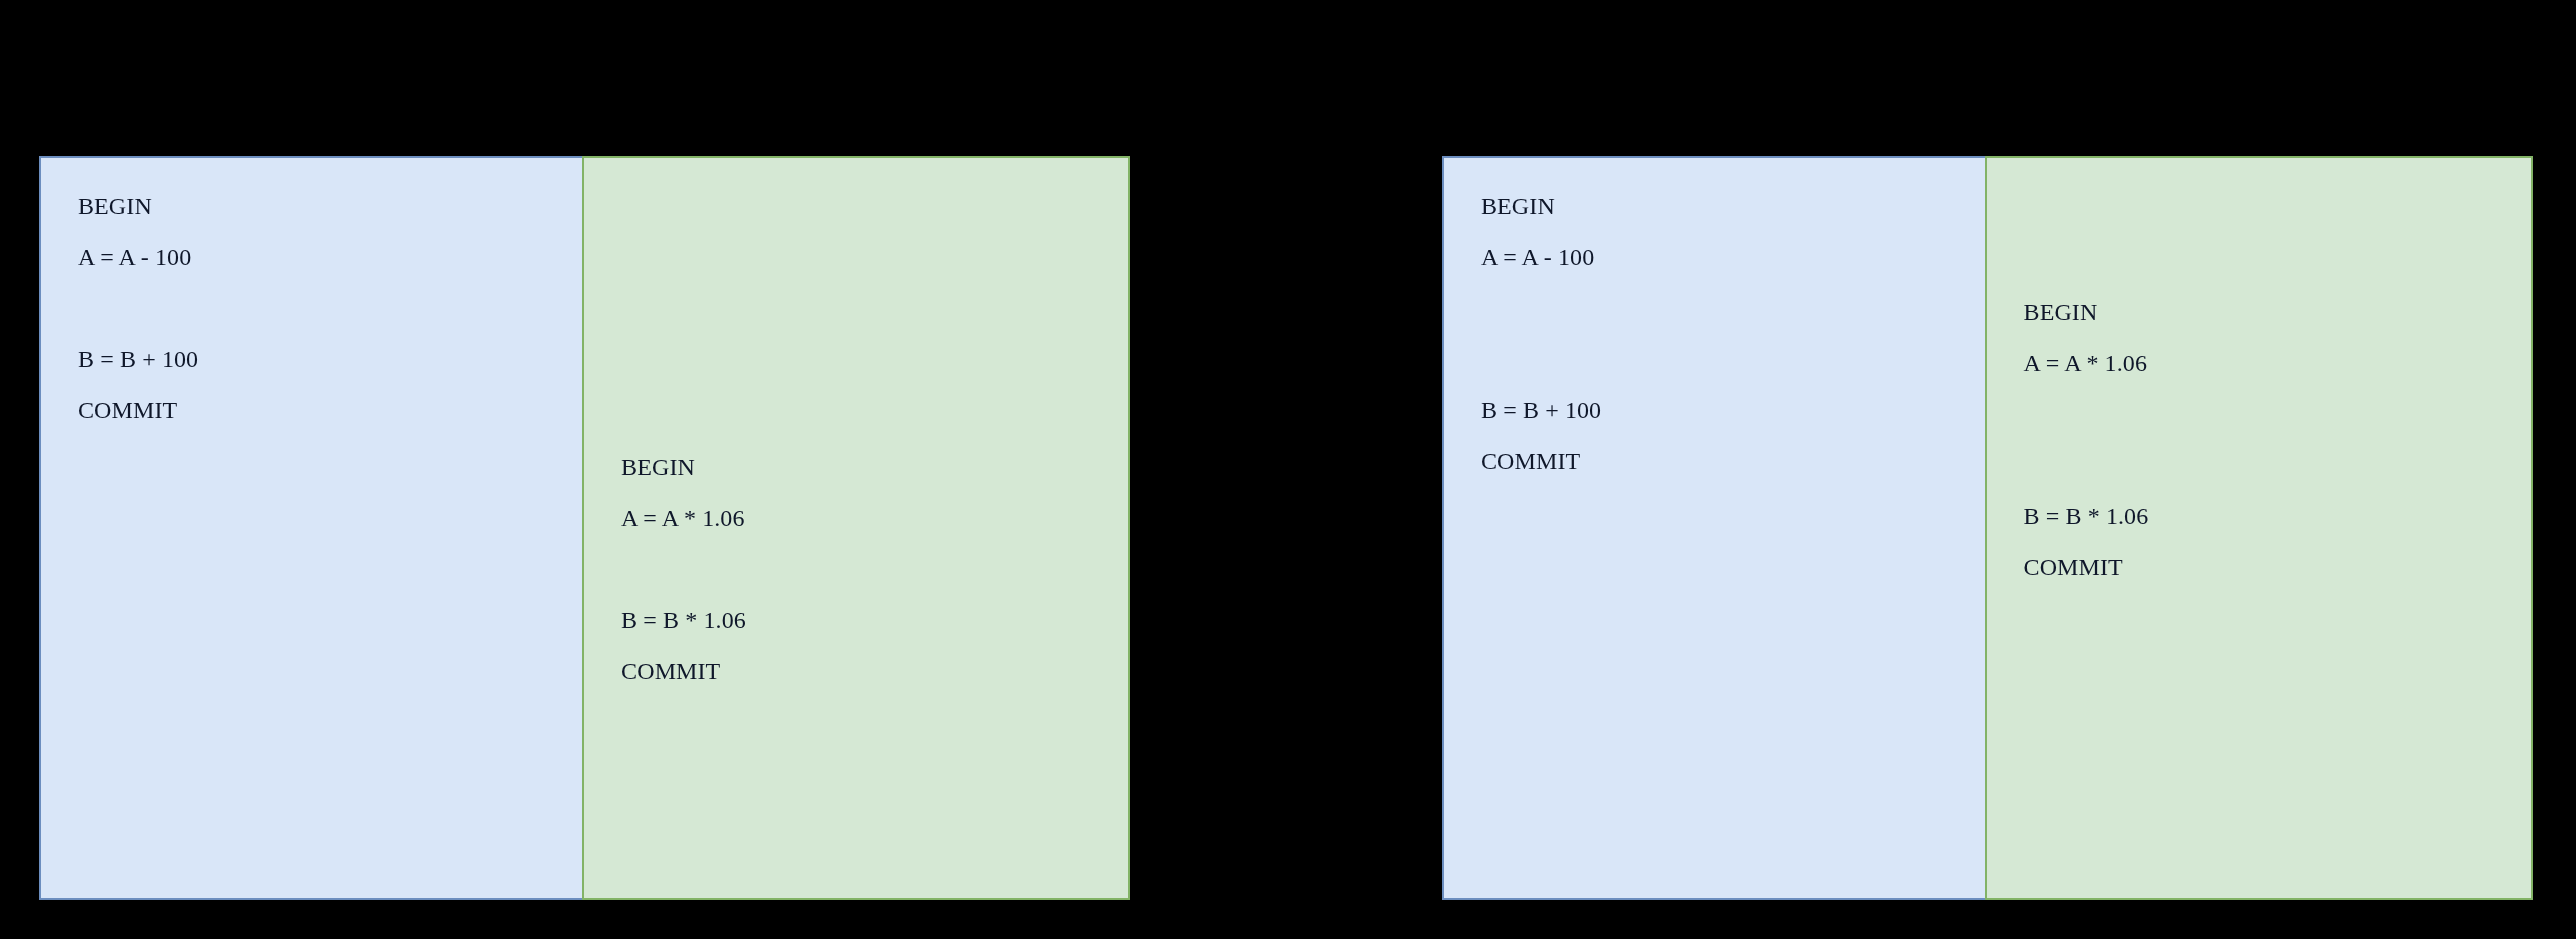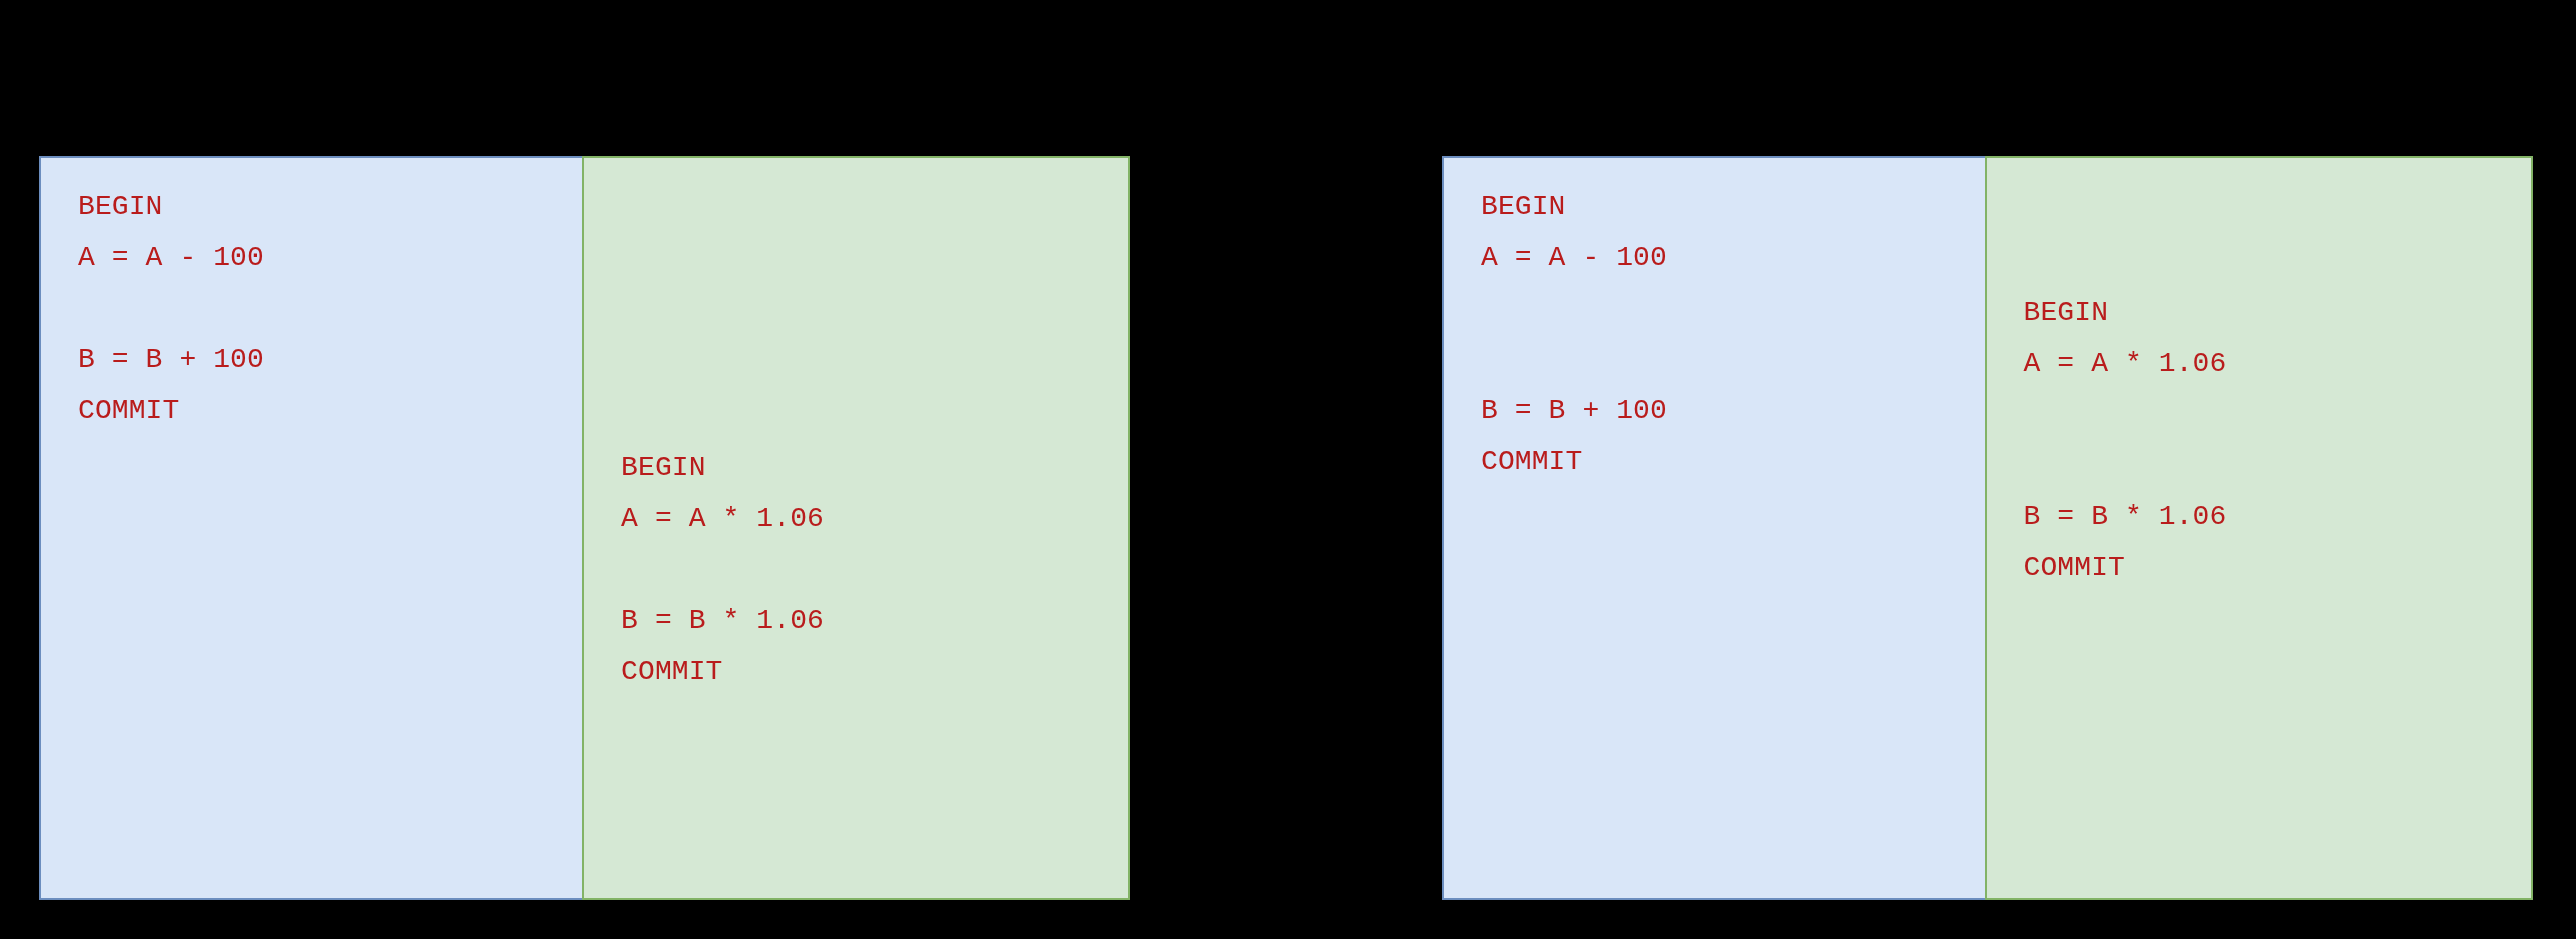--- a/index.html
+++ b/index.html
@@ -48,23 +48,23 @@
   
   #schedule-0 .lane.blue  { width: 546px; }
   #schedule-0 .lane.green { width: 548px; margin-left: -2.9px; }
   #schedule-1 .lane.blue  { width: 546px; }
   #schedule-1 .lane.green { width: 549px; margin-left: -2.9px; }
 
   .code-block {
     position: absolute;
     left: 37px;
     white-space: pre;
-    color: #b91c1c;
-    font-family: Liberation Mono, monospace;
-    font-size: 28px;
+    color: #0f172a;
+    font-family: Liberation Serif, serif;
+    font-size: 24px;
     line-height: 51px;
     letter-spacing: 0.1px;
   }
 
   
   #code-0-0 { top: 23.4px; }
   #code-0-1 { top: 284px; }
   #code-1-0 { top: 23.4px; }
   #code-1-1 { top: 129px; }
 </style>

